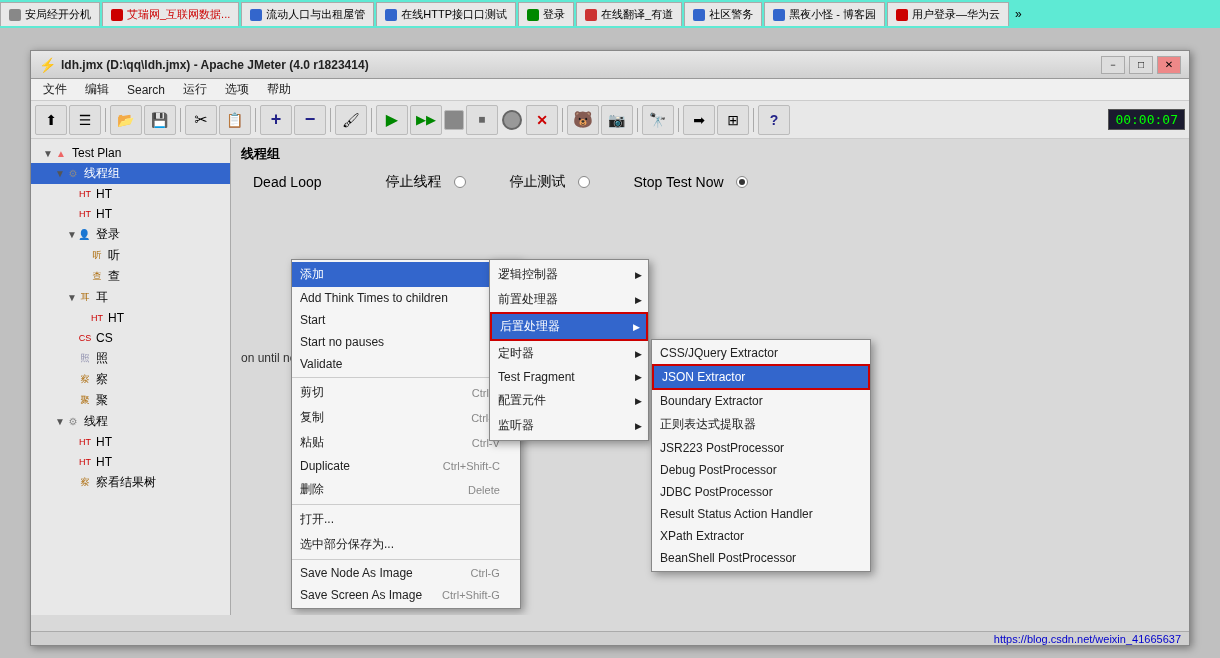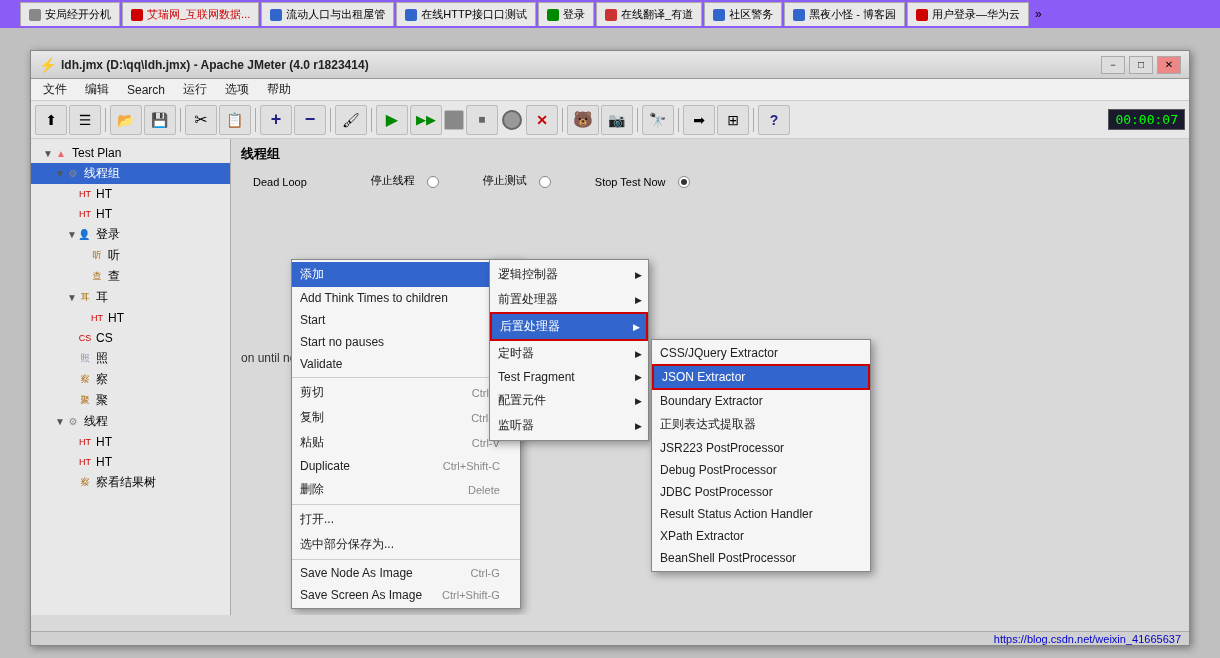--- a/index.html
+++ b/index.html
@@ -218,24 +218,24 @@
       margin: 2px 0;
     }
 
     
     .ctx-menu-red-border {
       border: 2px solid #cc0000;
     }
 
     .loop-controls {
       display: flex;
-      align-items: flex-end;
+      align-items: center;
       gap: 12px;
       padding: 6px 12px;
-      font-size: 11px;
+      font-size: 14px;
     }
     .radio-circle {
       width: 12px;
       height: 12px;
       border: 1px solid #888;
       border-radius: 50%;
       background: white;
       display: inline-flex;
       align-items: center;
       justify-content: center;
@@ -260,24 +260,24 @@
       display: flex;
       align-items: center;
       padding: 0 8px;
       font-size: 11px;
       justify-content: flex-end;
     }
 
     
     .top-browser-strip {
       height: 28px;
-      background: #8b5cf6;
-      display: flex;
-      align-items: center;
-      padding: 0 20px;
+      background: #5eead4;
+      display: flex;
+      align-items: center;
+      padding: 0 0;
     }
 
     .tab-item {
       display: flex;
       align-items: center;
       height: 24px;
       padding: 0 8px;
       background: #e8e8e8;
       border: 1px solid #aaa;
       border-bottom: none;

